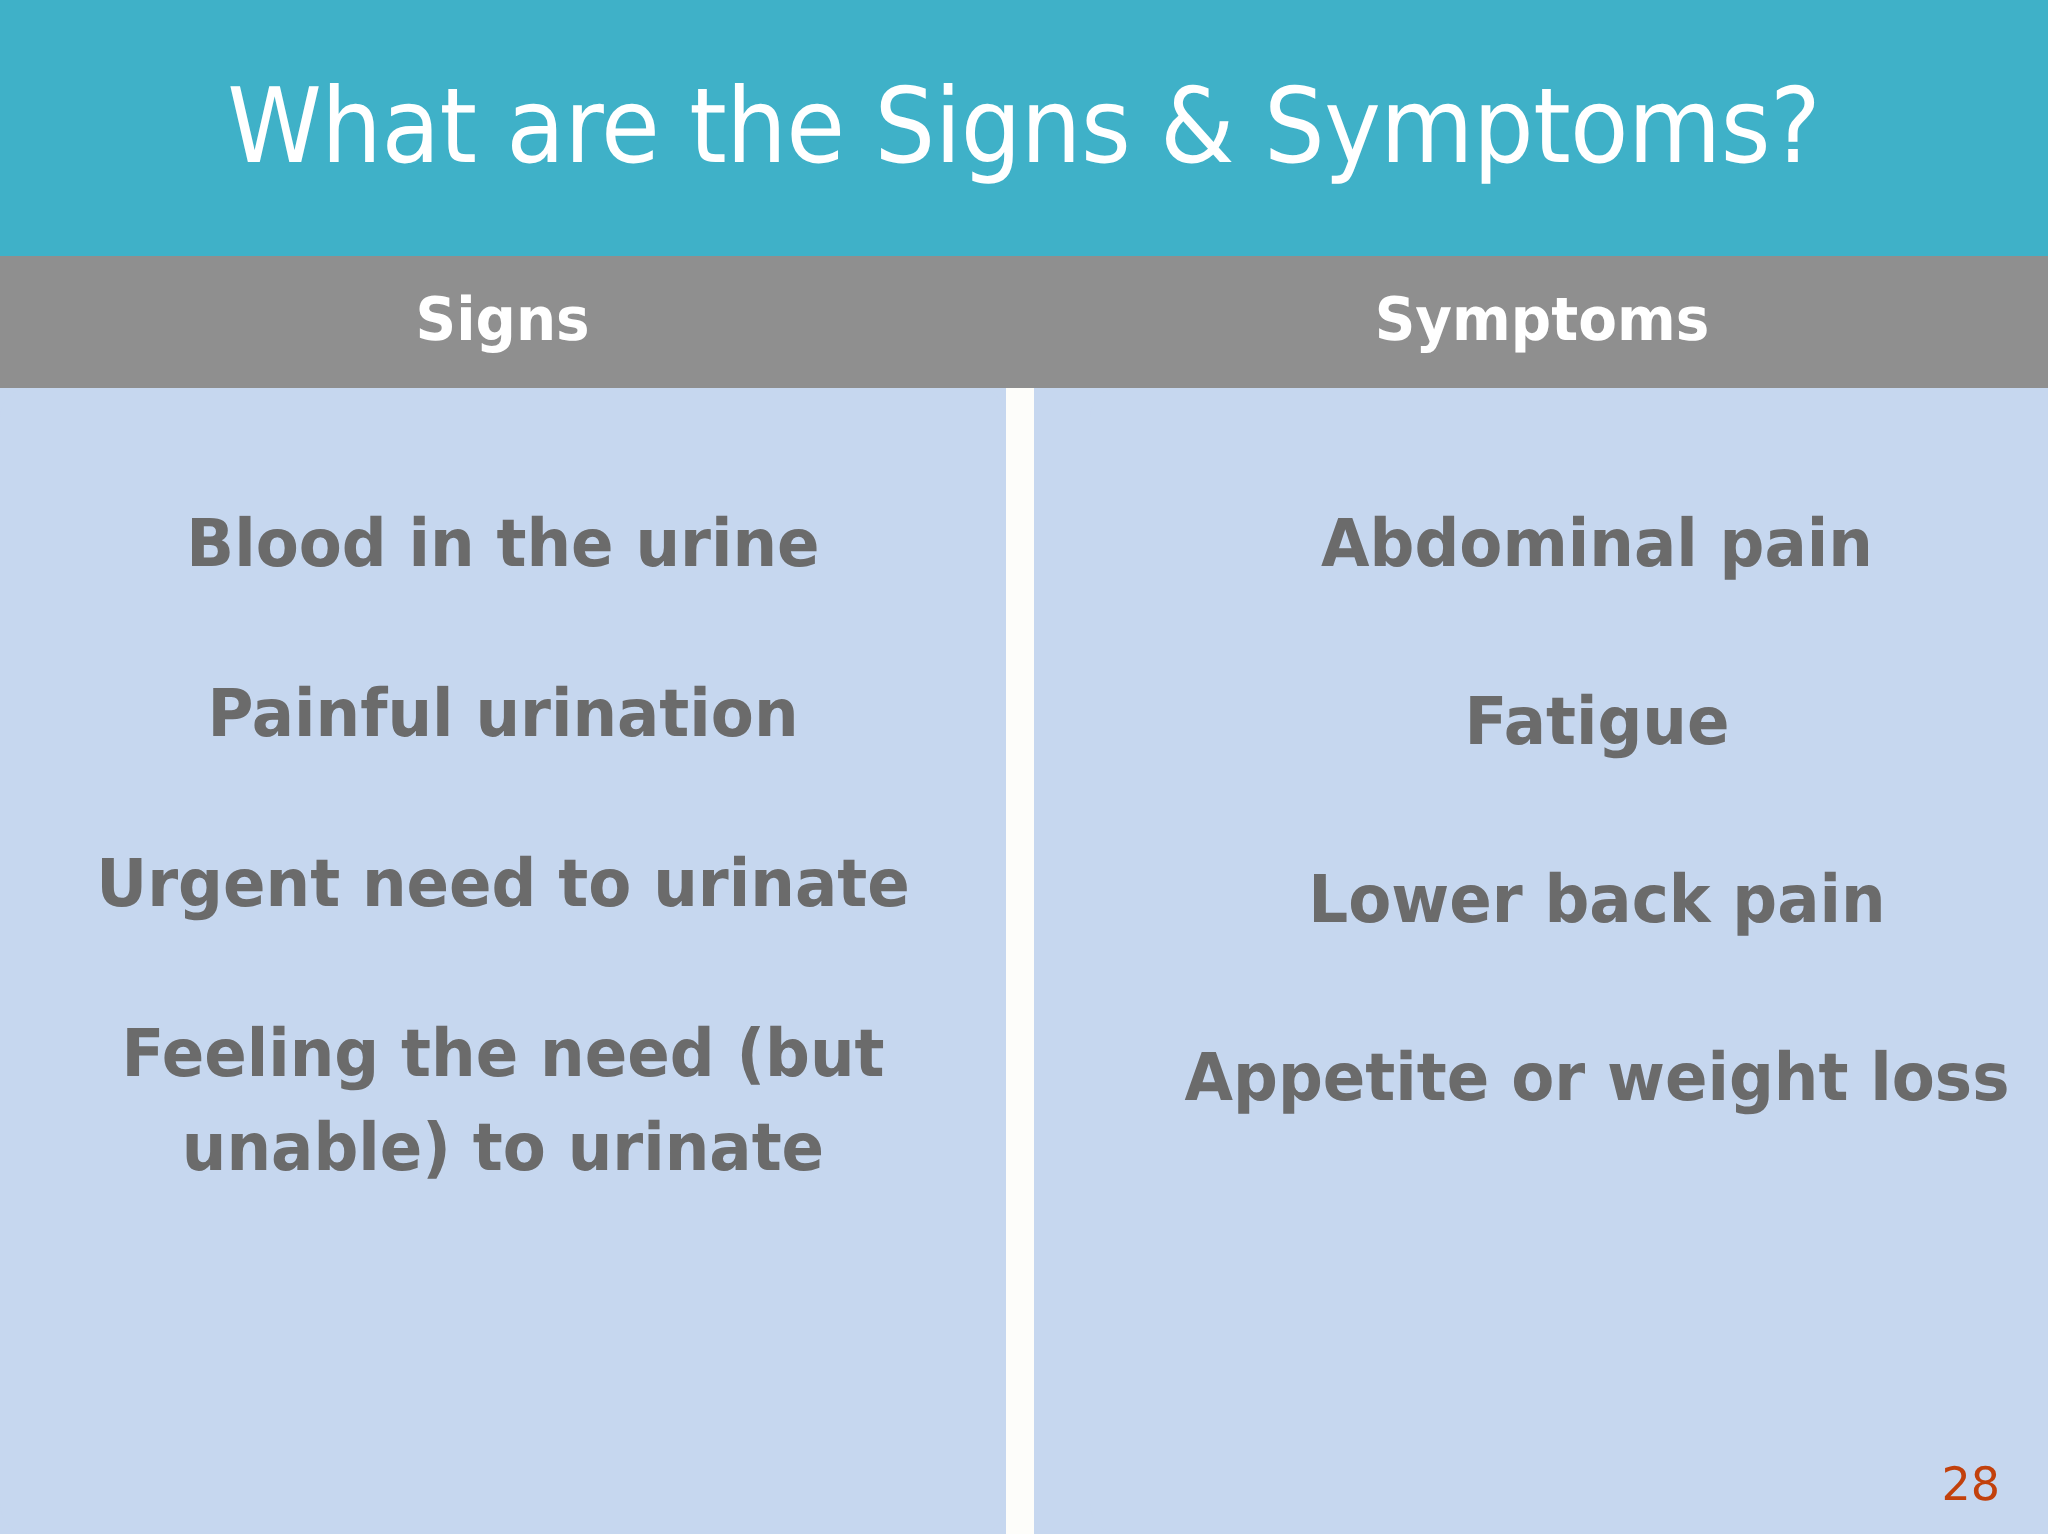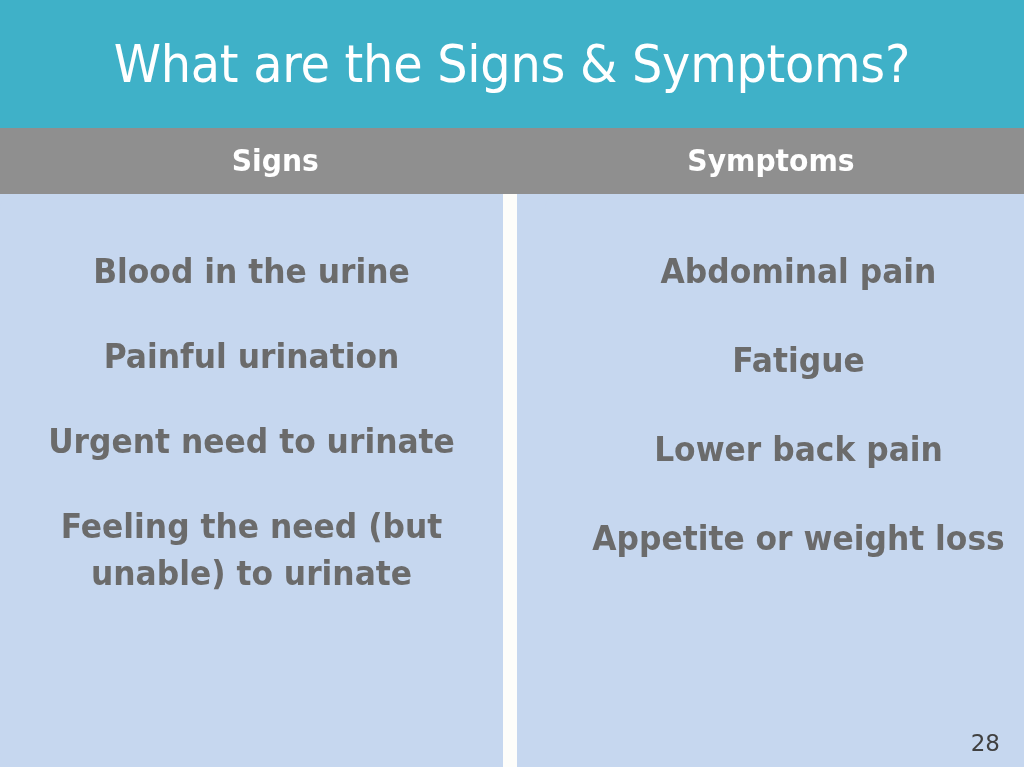--- a/index.html
+++ b/index.html
@@ -56,21 +56,21 @@
     background: #8f8f8f;
   }
   .header-cell {
     position: absolute;
     top: 0;
     height: 66px;
     display: flex;
     align-items: center;
     justify-content: center;
   }
-  .header-cell.left  { left: 12px;   width: 503px; padding-left: 12px; }
+  .header-cell.left  { left: 0px;   width: 503px; }
   .header-cell.right { left: 517px; width: 507px; }
   .header-label {
     color: #ffffff;
     font-size: 30px;
     font-weight: bold;
     font-family: "DejaVu Sans", sans-serif;
     line-height: 1;
     white-space: nowrap;
     transform: scaleX(0.94);
   }
@@ -116,21 +116,21 @@
   }
   .column.right .item {
     margin-bottom: 42px;
   }
 
   
   .page-number {
     position: absolute;
     right: 24px;
     bottom: 12px;
-    color: #404040;
+    color: #c2410c;
     font-size: 23px;
     font-weight: 400;
     font-family: "DejaVu Sans", sans-serif;
     line-height: 1;
   }
 </style>
 </head>
 <body>
 
 <div class="slide">

